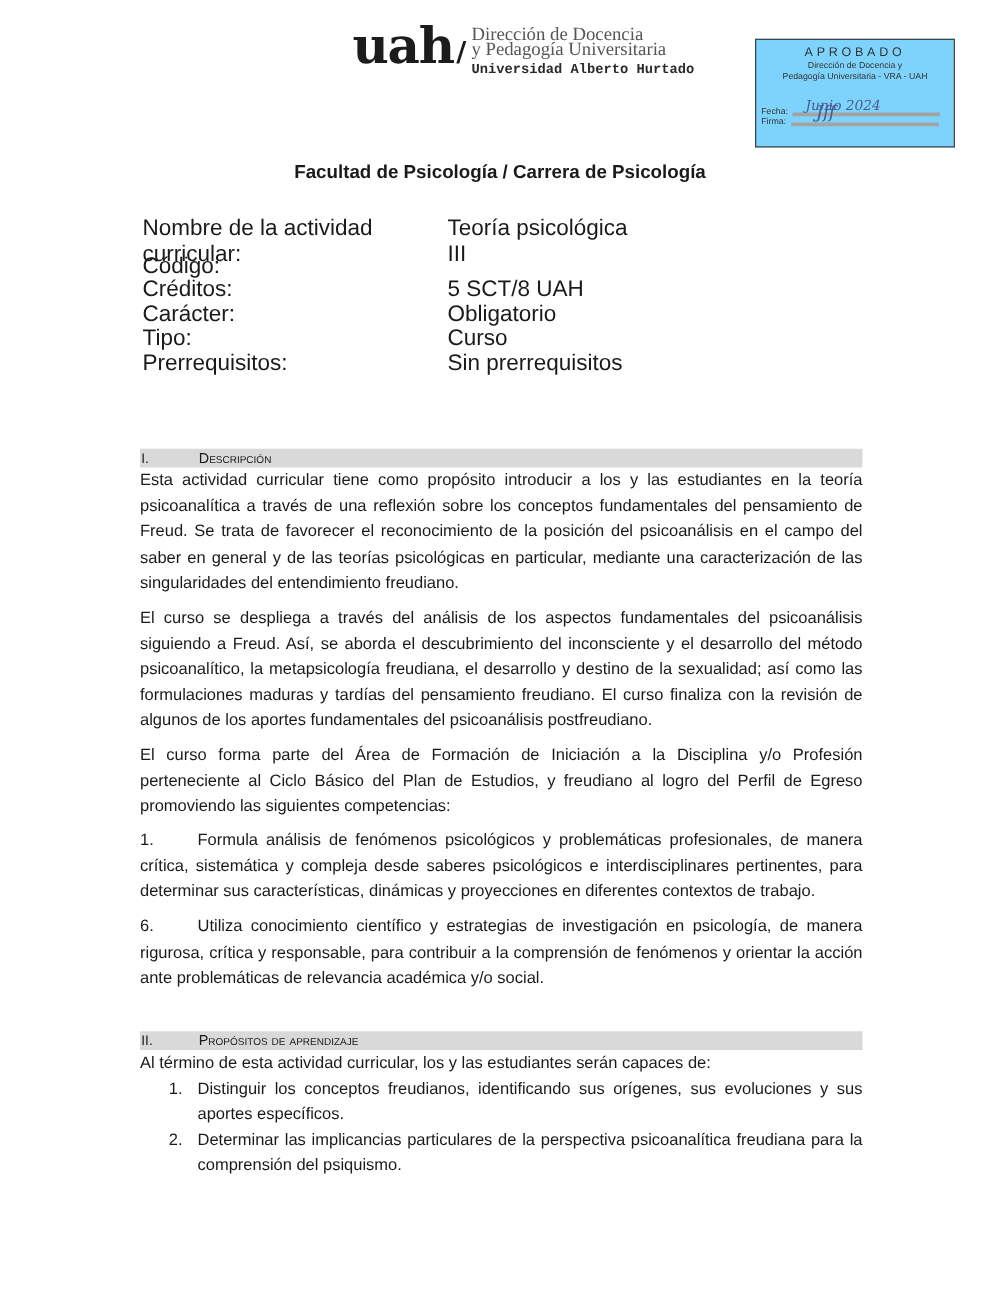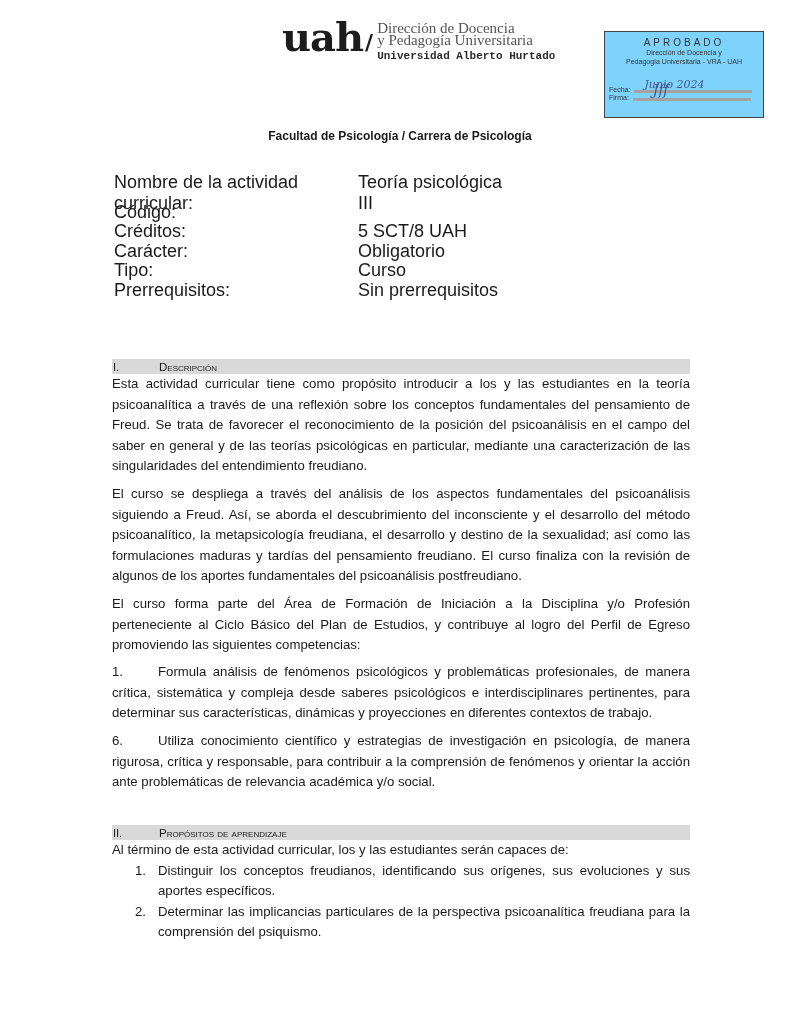--- a/index.html
+++ b/index.html
@@ -22,21 +22,21 @@
   .stamp-sub { text-align: center; font-size: 7px; line-height: 9px; }
   .stamp-row { position: absolute; left: 4px; font-size: 7px; display: flex; align-items: flex-end; }
   .stamp-row .line { border-bottom: 3px solid #a3a3a3; width: 118px; margin-left: 4px; height: 8px; position: relative; }
   .stamp-date { position: absolute; left: 10px; bottom: -1px; font-family: "DejaVu Serif", serif; font-style: italic;
                 font-size: 11px; color: #4a5a8a; white-space: nowrap; }
   .stamp-sign { position: absolute; left: 20px; bottom: 0px; font-family: "DejaVu Serif", serif; font-style: italic;
                 font-size: 14px; color: #4a5a8a; }
 
   
   .faculty { position: absolute; left: 0; width: 800px; top: 129px; text-align: center;
-             font-weight: bold; font-size: 12px; }
+             font-weight: bold; font-size: 15px; }
 
   
   .info { position: absolute; left: 114px; top: 183px; font-size: 18px; font-weight: normal; }
   .info-row { display: flex; height: 19.5px; align-items: center; }
   .info-row .lbl { width: 244px; }
   .info-row .val { width: 164px; }
   .info-row.hours { margin-top: 6px; }
 
   
   .sec-head { position: absolute; left: 112px; width: 578px; height: 15px; background: #d9d9d9;
@@ -119,21 +119,21 @@
   <span class="sec-title">Descripción</span>
 </div>
 
 <div class="body-text" style="top:374px;">
   <p>Esta actividad curricular tiene como propósito introducir a los y las estudiantes en la teoría psicoanalítica a través de una reflexión sobre los conceptos fundamentales del pensamiento de Freud. Se trata de favorecer el reconocimiento de la posición del psicoanálisis en el campo del saber en general y de las teorías psicológicas en particular, mediante una caracterización de las singularidades del entendimiento freudiano.</p>
 </div>
 <div class="body-text" style="top:484px;">
   <p>El curso se despliega a través del análisis de los aspectos fundamentales del psicoanálisis siguiendo a Freud. Así, se aborda el descubrimiento del inconsciente y el desarrollo del método psicoanalítico, la metapsicología freudiana, el desarrollo y destino de la sexualidad; así como las formulaciones maduras y tardías del pensamiento freudiano. El curso finaliza con la revisión de algunos de los aportes fundamentales del psicoanálisis postfreudiano.</p>
 </div>
 <div class="body-text" style="top:594px;">
-  <p>El curso forma parte del Área de Formación de Iniciación a la Disciplina y/o Profesión perteneciente al Ciclo Básico del Plan de Estudios, y contribuye al logro del Perfil de Egreso promoviendo las siguientes competencias:</p>
+  <p>El curso forma parte del Área de Formación de Iniciación a la Disciplina y/o Profesión perteneciente al Ciclo Básico del Plan de Estudios, y freudiano al logro del Perfil de Egreso promoviendo las siguientes competencias:</p>
 </div>
 
 <div class="body-text" style="top:662px;">
   <p><span class="comp-num">1.</span><span>Formula análisis de fenómenos psicológicos y problemáticas profesionales, de manera crítica, sistemática y compleja desde saberes psicológicos e interdisciplinares pertinentes, para determinar sus características, dinámicas y proyecciones en diferentes contextos de trabajo.</span></p>
 </div>
 <div class="body-text" style="top:731px;">
   <p><span class="comp-num">6.</span><span>Utiliza conocimiento científico y estrategias de investigación en psicología, de manera rigurosa, crítica y responsable, para contribuir a la comprensión de fenómenos y orientar la acción ante problemáticas de relevancia académica y/o social.</span></p>
 </div>
 
 <div class="sec-head" style="top:825px;">

